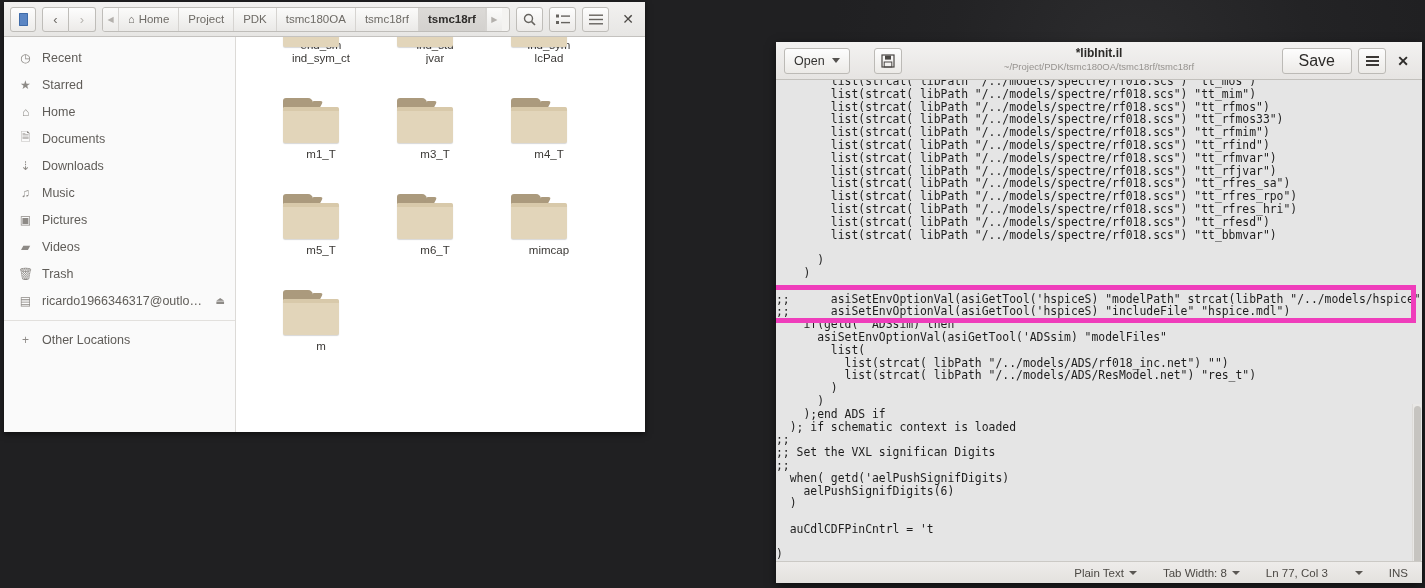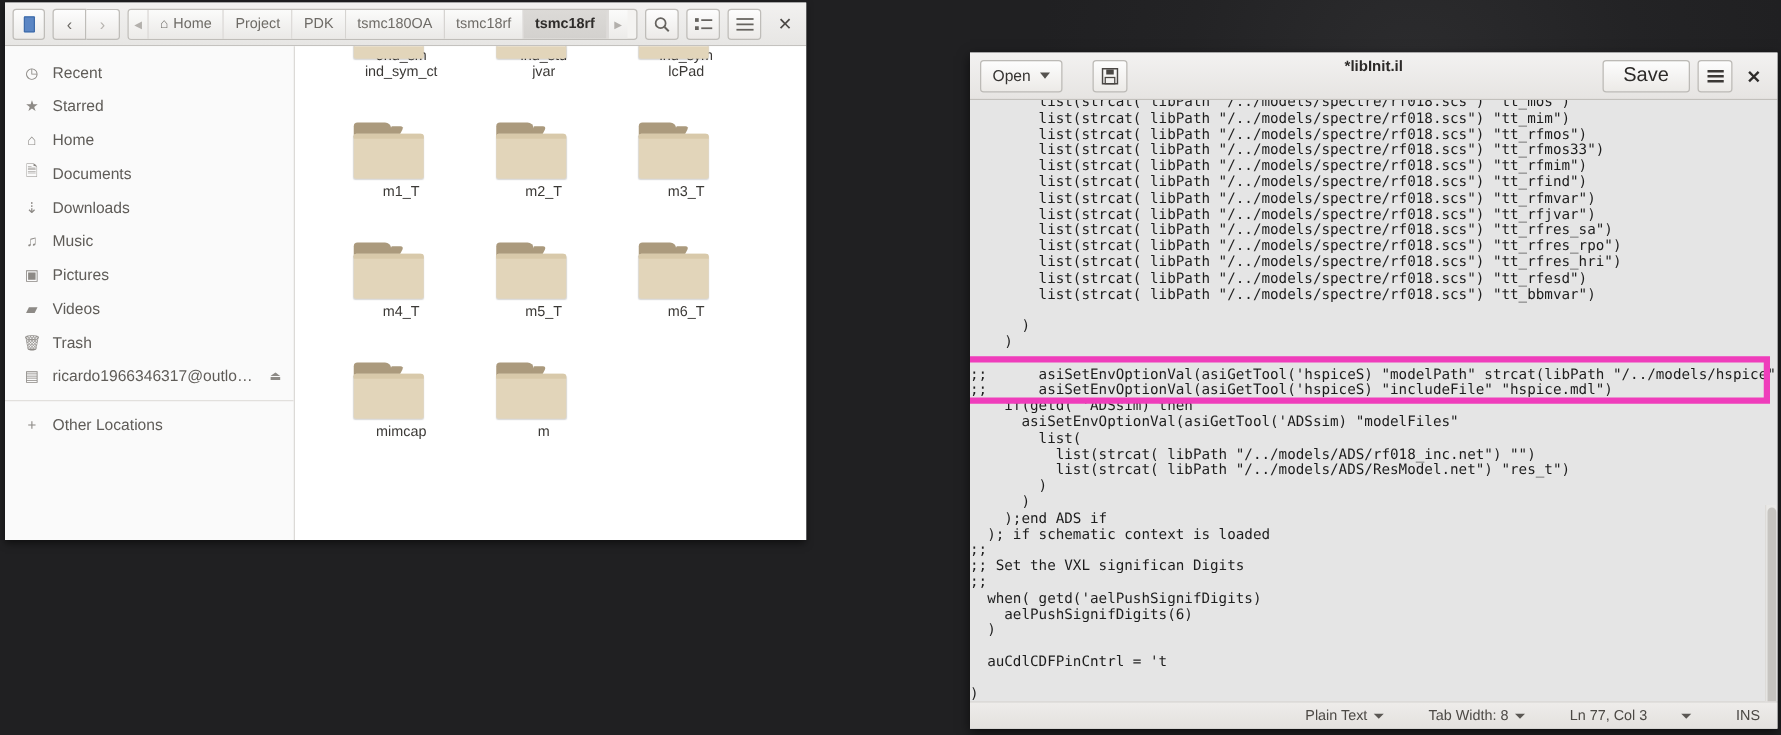--- a/index.html
+++ b/index.html
@@ -262,21 +262,21 @@
   .ed-vscroll .thumb {
     position: absolute; left: 1px; top: 2px; width: 7px; height: 205px;
     background: #c6c4c0; border-radius: 4px;
   }
 
   .ed-status {
     flex: 0 0 22px; height: 22px;
     background: linear-gradient(to bottom,#eeecea,#e3e1de);
     border-top: 1px solid #cbc9c5;
     display: flex; align-items: center; justify-content: flex-end;
-    gap: 36px; padding-right: 14px;
+    gap: 26px; padding-right: 14px;
     font-size: 11.5px; color: #4c4945;
   }
   .st-item { display: flex; align-items: center; gap: 5px; }
   .st-caret { width:0;height:0;border-left:4px solid transparent;border-right:4px solid transparent;border-top:4px solid #5a5753; }
 </style>
 </head>
 <body>
 
 <div id="desktop"></div>
 
@@ -422,27 +422,20 @@
           <div class="file-label">lcPad</div>
         </div>
 
         <div class="file-cell">
           <div class="folder-ico">
               <div class="tab"></div>
               <div class="body"></div>
             </div>
           <div class="file-label">m1_T</div>
         </div>
-        <div class="file-cell">
-          <div class="folder-ico">
-              <div class="tab"></div>
-              <div class="body"></div>
-            </div>
-          <div class="file-label">m2_T</div>
-        </div>
 
         <div class="file-cell">
           <div class="folder-ico">
               <div class="tab"></div>
               <div class="body"></div>
             </div>
           <div class="file-label">m3_T</div>
         </div>
         <div class="file-cell">
           <div class="folder-ico">
@@ -497,20 +490,21 @@
     <div class="ed-iconbtn">
       <svg width="14" height="14" viewBox="0 0 14 14">
         <rect x="1" y="1" width="12" height="12" fill="none" stroke="#4a4744" stroke-width="1.2"></rect>
         <rect x="4" y="1.6" width="6" height="4" fill="#4a4744"></rect>
         <rect x="3.2" y="8" width="7.6" height="5" fill="none" stroke="#4a4744" stroke-width="1"></rect>
       </svg>
     </div>
 
     <div class="ed-title-wrap">
       <div class="ed-title">*libInit.il</div>
+      <div class="ed-sub">~/Project/PDK/tsmc180OA/tsmc18rf/tsmc18rf</div>
     </div>
 
     <div class="ed-right">
       <div class="save-btn">
         <span>Save</span>
       </div>
       <div class="ed-iconbtn">
         <span class="hamb">
             <span></span>
             <span></span>

